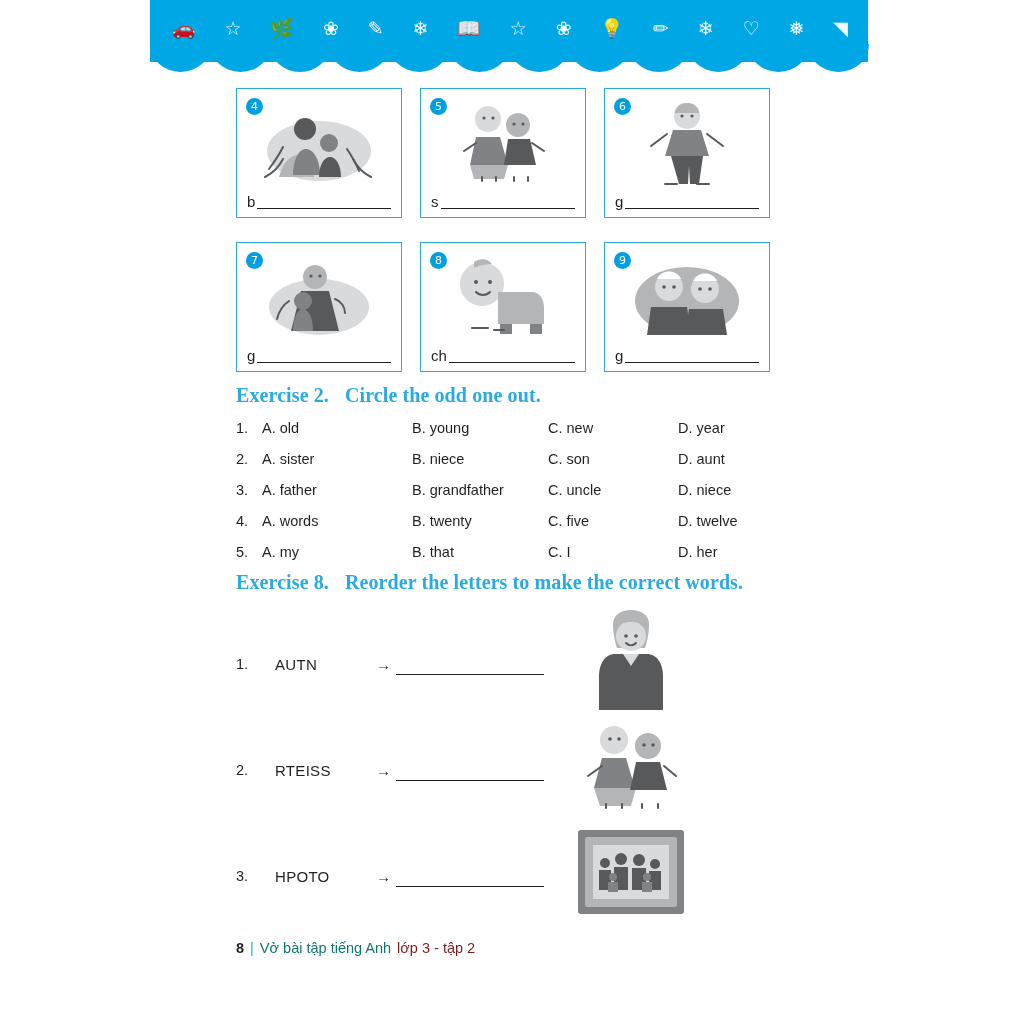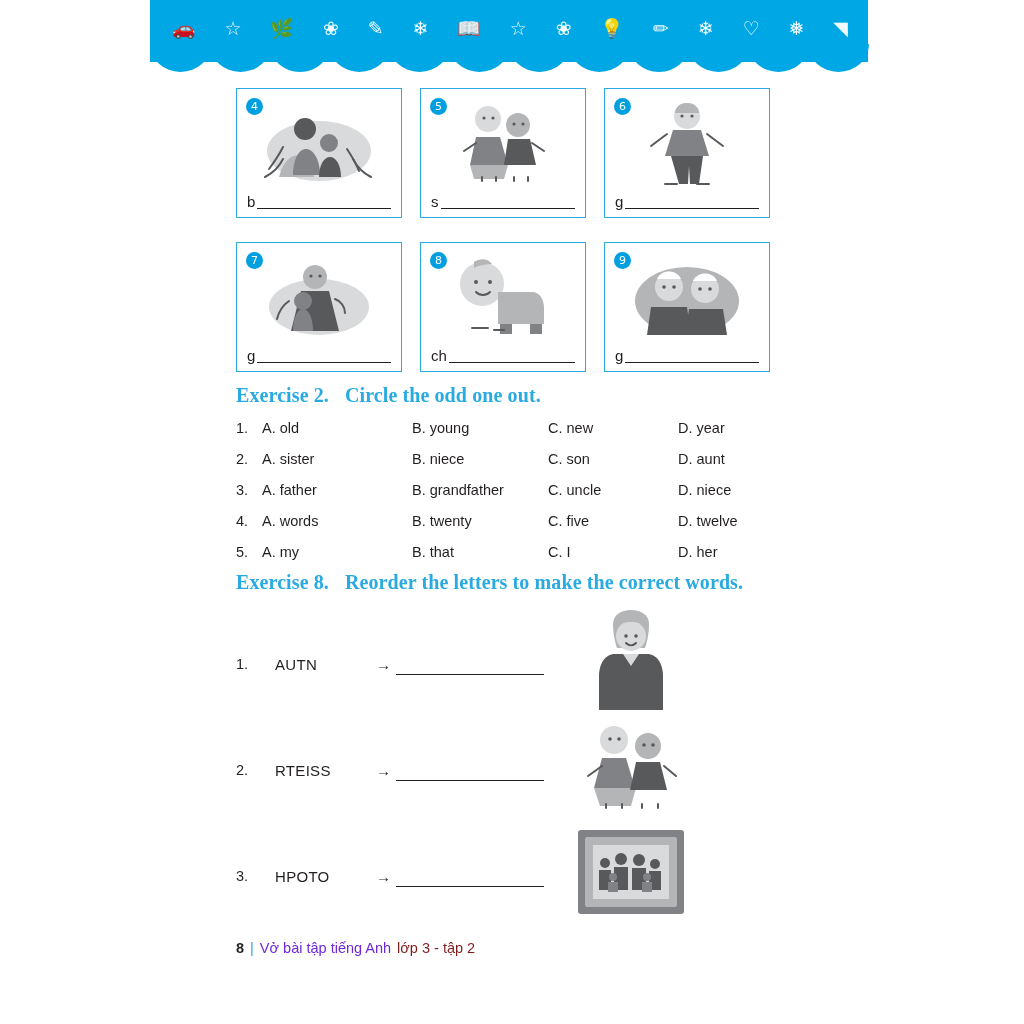--- a/index.html
+++ b/index.html
@@ -223,21 +223,21 @@
     font-size: 14.5px;
     display: flex;
     align-items: baseline;
     gap: 6px;
   }
   .footer .pg {
     font-weight: bold;
     font-size: 14.5px;
   }
   .footer .sep { color: #29abe2; }
-  .footer .ft-blue { color: #6d28d9; }
+  .footer .ft-blue { color: #0f766e; }
   .footer .ft-black { color: #7f1d1d; }
 
   
   svg .sk { fill: none; stroke: #58595b; stroke-width: 2; stroke-linecap: round; stroke-linejoin: round; }
   svg .fl-l { fill: #d9dadb; }
   svg .fl-m { fill: #b3b5b7; }
   svg .fl-d { fill: #808285; }
   svg .fl-k { fill: #58595b; }
   svg .fl-w { fill: #ffffff; }
 </style>

